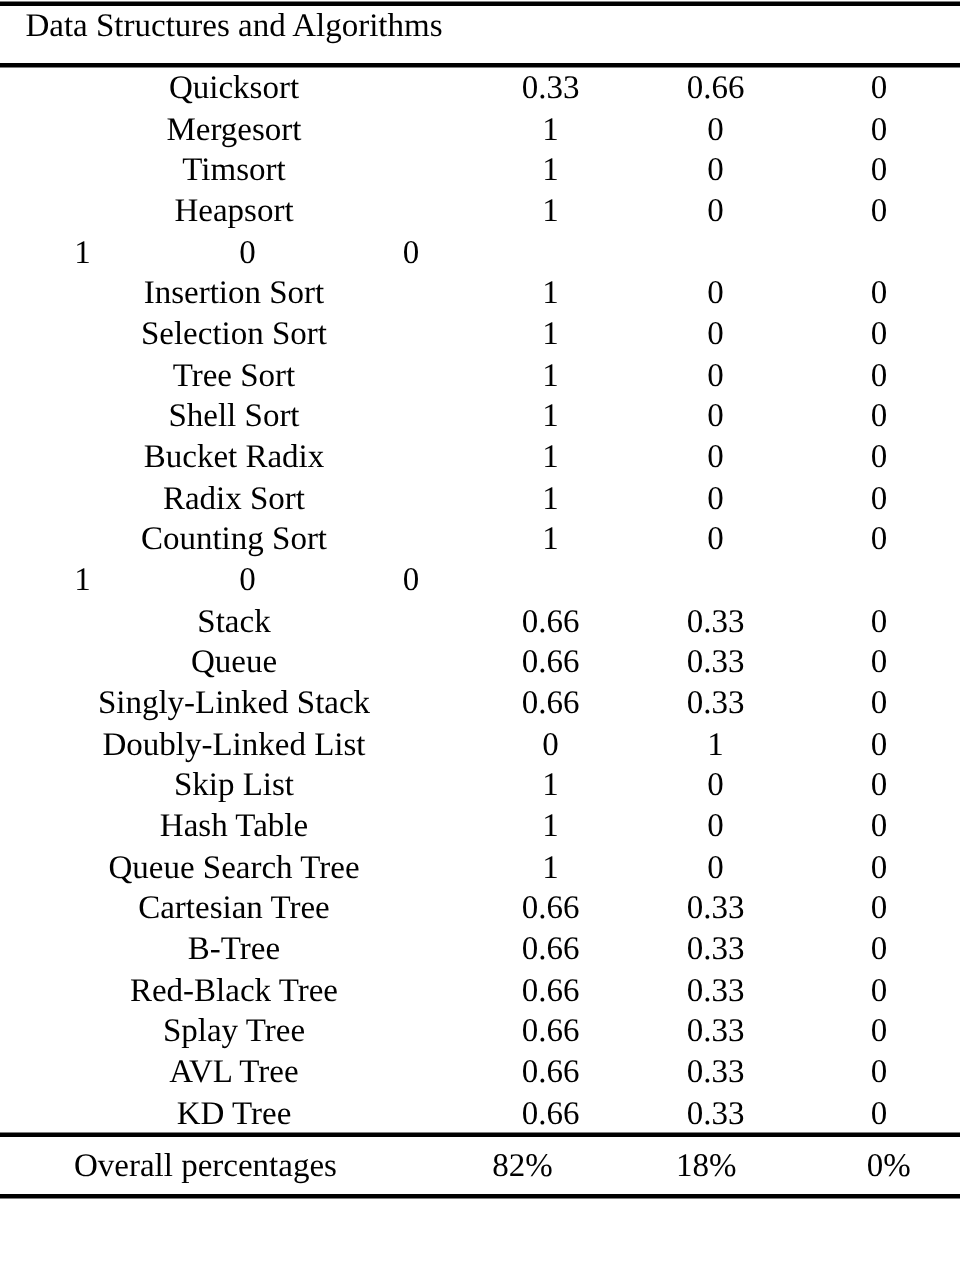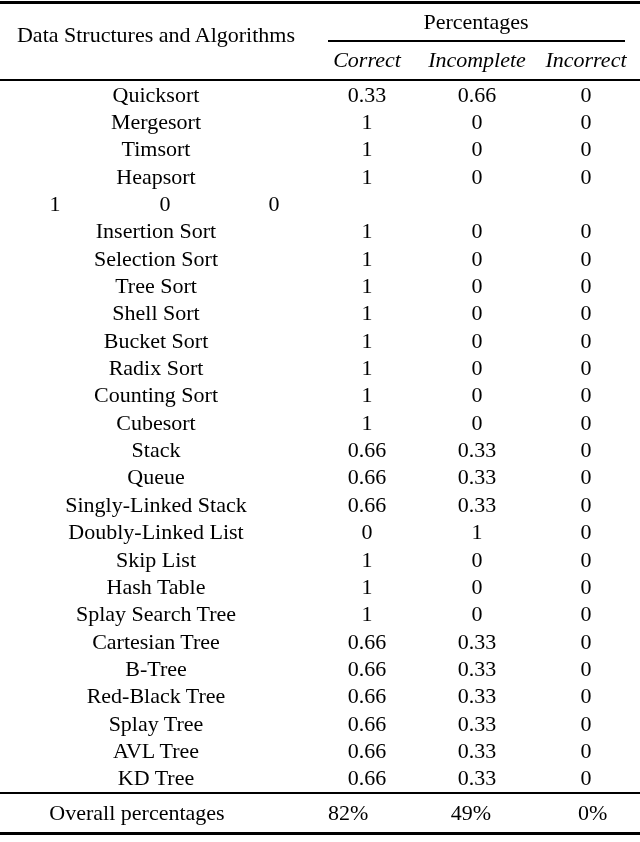--- a/index.html
+++ b/index.html
@@ -84,29 +84,20 @@
 </style>
 </head>
 <body>
 
 <div class="page">
 
   <div class="rule rule-top"></div>
 
   <div class="header">
     <div class="header-left">Data Structures and Algorithms</div>
-    <div class="header-right">
-      <div class="group-title">Percentages</div>
-      <div class="cmidrule"></div>
-      <div class="subheads">
-        <div class="sc2">Correct</div>
-        <div class="sc3">Incomplete</div>
-        <div class="sc4">Incorrect</div>
-      </div>
-    </div>
   </div>
 
   <div class="rule rule-heavy"></div>
 
   <div class="tbody">
       <div class="trow">
         <div class="cell name">Quicksort</div>
         <div class="cell correct">0.33</div>
         <div class="cell incomplete">0.66</div>
         <div class="cell incorrect">0</div>
@@ -152,39 +143,38 @@
         <div class="cell incomplete">0</div>
         <div class="cell incorrect">0</div>
       </div>
       <div class="trow">
         <div class="cell name">Shell Sort</div>
         <div class="cell correct">1</div>
         <div class="cell incomplete">0</div>
         <div class="cell incorrect">0</div>
       </div>
       <div class="trow">
-        <div class="cell name">Bucket Sort</div>
+        <div class="cell name">Bucket Radix</div>
         <div class="cell correct">1</div>
         <div class="cell incomplete">0</div>
         <div class="cell incorrect">0</div>
       </div>
       <div class="trow">
         <div class="cell name">Radix Sort</div>
         <div class="cell correct">1</div>
         <div class="cell incomplete">0</div>
         <div class="cell incorrect">0</div>
       </div>
       <div class="trow">
         <div class="cell name">Counting Sort</div>
         <div class="cell correct">1</div>
         <div class="cell incomplete">0</div>
         <div class="cell incorrect">0</div>
       </div>
       <div class="trow">
-        <div class="cell name">Cubesort</div>
         <div class="cell correct">1</div>
         <div class="cell incomplete">0</div>
         <div class="cell incorrect">0</div>
       </div>
       <div class="trow">
         <div class="cell name">Stack</div>
         <div class="cell correct">0.66</div>
         <div class="cell incomplete">0.33</div>
         <div class="cell incorrect">0</div>
       </div>
@@ -212,21 +202,21 @@
         <div class="cell incomplete">0</div>
         <div class="cell incorrect">0</div>
       </div>
       <div class="trow">
         <div class="cell name">Hash Table</div>
         <div class="cell correct">1</div>
         <div class="cell incomplete">0</div>
         <div class="cell incorrect">0</div>
       </div>
       <div class="trow">
-        <div class="cell name">Splay Search Tree</div>
+        <div class="cell name">Queue Search Tree</div>
         <div class="cell correct">1</div>
         <div class="cell incomplete">0</div>
         <div class="cell incorrect">0</div>
       </div>
       <div class="trow">
         <div class="cell name">Cartesian Tree</div>
         <div class="cell correct">0.66</div>
         <div class="cell incomplete">0.33</div>
         <div class="cell incorrect">0</div>
       </div>
@@ -260,19 +250,19 @@
         <div class="cell incomplete">0.33</div>
         <div class="cell incorrect">0</div>
       </div>
     </div>
 
   <div class="rule rule-mid"></div>
 
   <div class="footer-row">
     <div class="cell name">Overall percentages</div>
     <div class="cell correct">82%</div>
-    <div class="cell incomplete">49%</div>
+    <div class="cell incomplete">18%</div>
     <div class="cell incorrect">0%</div>
   </div>
 
   <div class="rule rule-bottom"></div>
 
 </div>
 
 </body></html>

